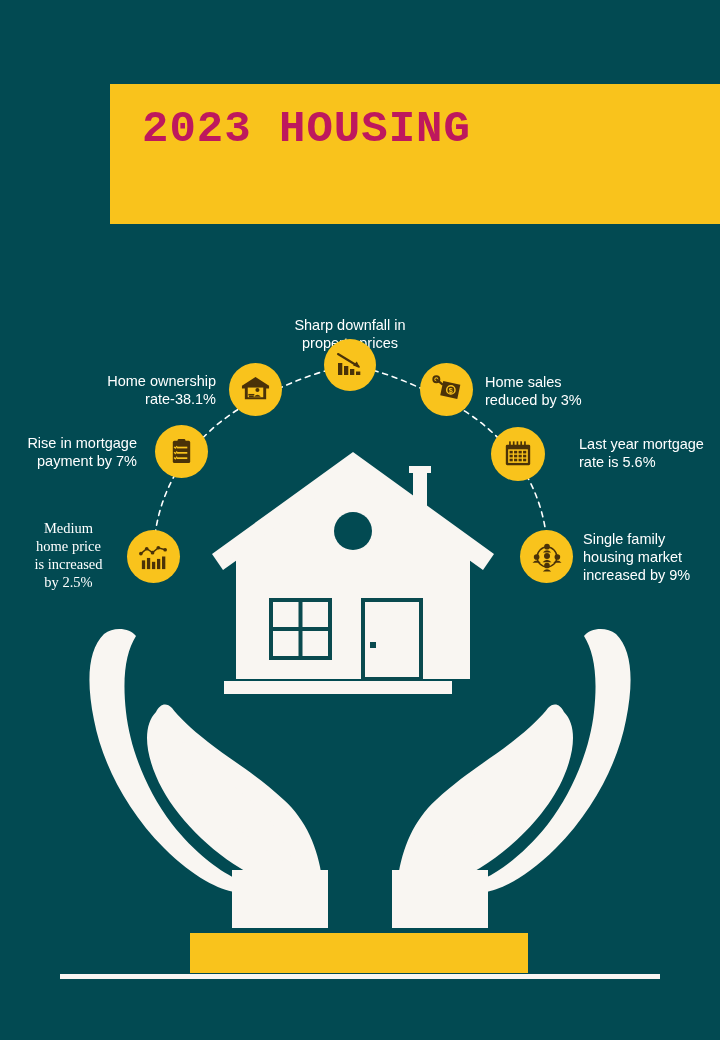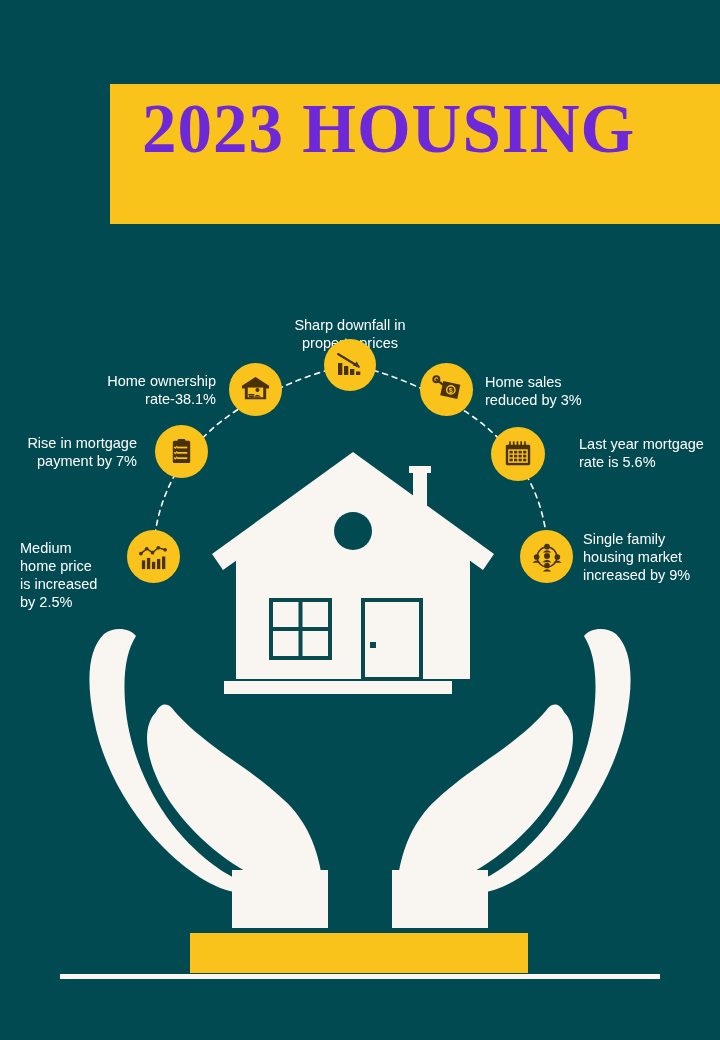--- a/index.html
+++ b/index.html
@@ -21,26 +21,26 @@
     position: absolute;
     left: 110px;
     top: 84px;
     width: 610px;
     height: 140px;
     background: #F9C31C;
     box-sizing: border-box;
     padding: 14px 0 0 32px;
   }
   .banner-line {
-    font-family: Liberation Serif, serif;
+    font-family: Liberation Mono, monospace;
     font-weight: bold;
-    font-size: 69px;
+    font-size: 44px;
     line-height: 62px;
     letter-spacing: 1px;
-    color: #6d28d9;
+    color: #be185d;
     white-space: nowrap;
   }
 
   
   .arc-svg {
     position: absolute;
     left: 0; top: 280px;
     width: 720px; height: 340px;
     pointer-events: none;
   }
@@ -206,21 +206,21 @@
           <rect x="10.5" y="2.5" width="1.8" height="5"></rect>
           <rect x="14.5" y="2.5" width="1.8" height="5"></rect>
           <rect x="18.5" y="2.5" width="1.8" height="5"></rect>
           <rect x="22.5" y="2.5" width="1.8" height="5"></rect>
         </g>
       </svg>
     </div>
   </div>
 
   <div class="node">
-    <div class="node-label lbl-right" style="left:20px; top:539px; width:97px; text-align:left;">Medium
+    <div class="node-label lbl-right" style="left:20px; top:519px; width:97px; text-align:center;font-family:Liberation Serif, serif;">Medium
 home price
 is increased
 by 2.5%</div>
     <div class="bubble" style="left:127px; top:530px; width:53px; height:53px;">
       <svg width="31" height="31" viewBox="0 0 32 32">
         <polyline points="3,13 9,8 15,12 21,7 28,9" fill="none" stroke="#4A3208" stroke-width="1.5"></polyline>
         <circle cx="3" cy="13" r="1.9" fill="#4A3208"></circle>
         <circle cx="9" cy="8" r="1.9" fill="#4A3208"></circle>
         <circle cx="15" cy="12" r="1.9" fill="#4A3208"></circle>
         <circle cx="21" cy="7" r="1.9" fill="#4A3208"></circle>

